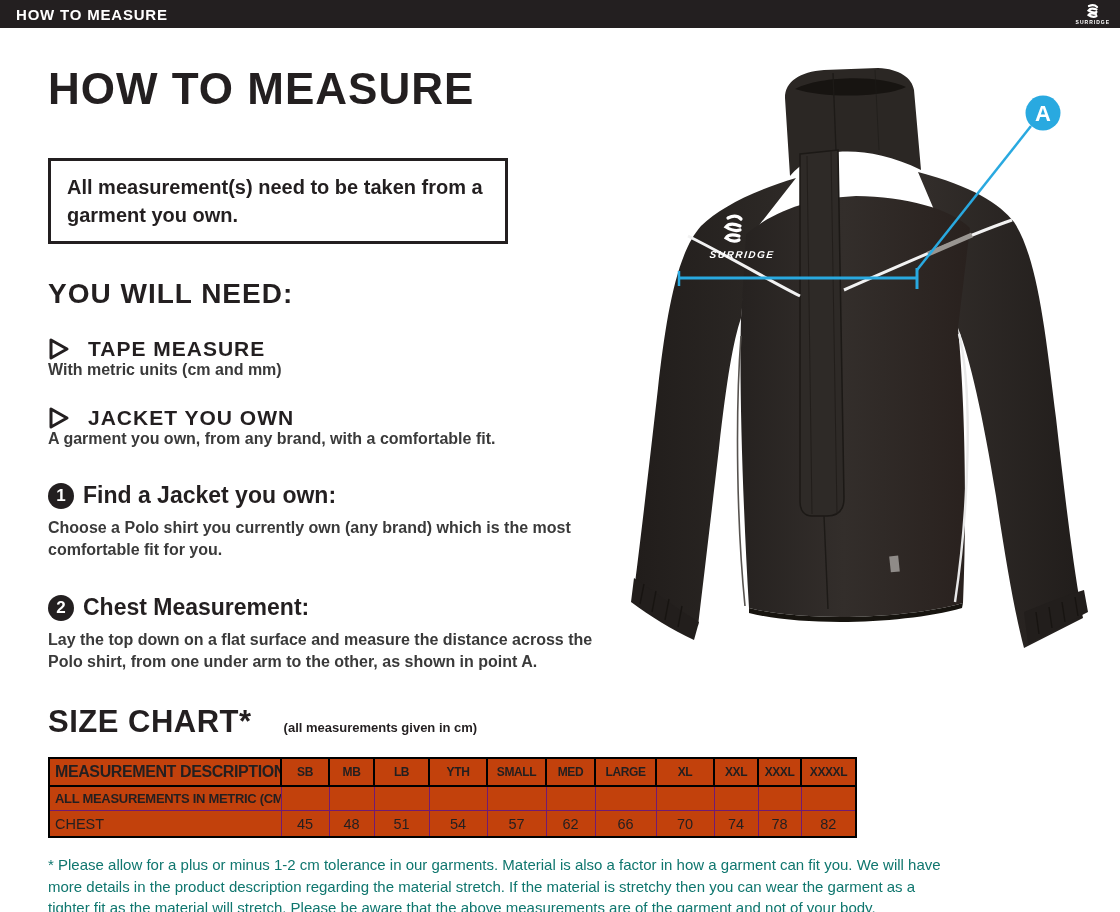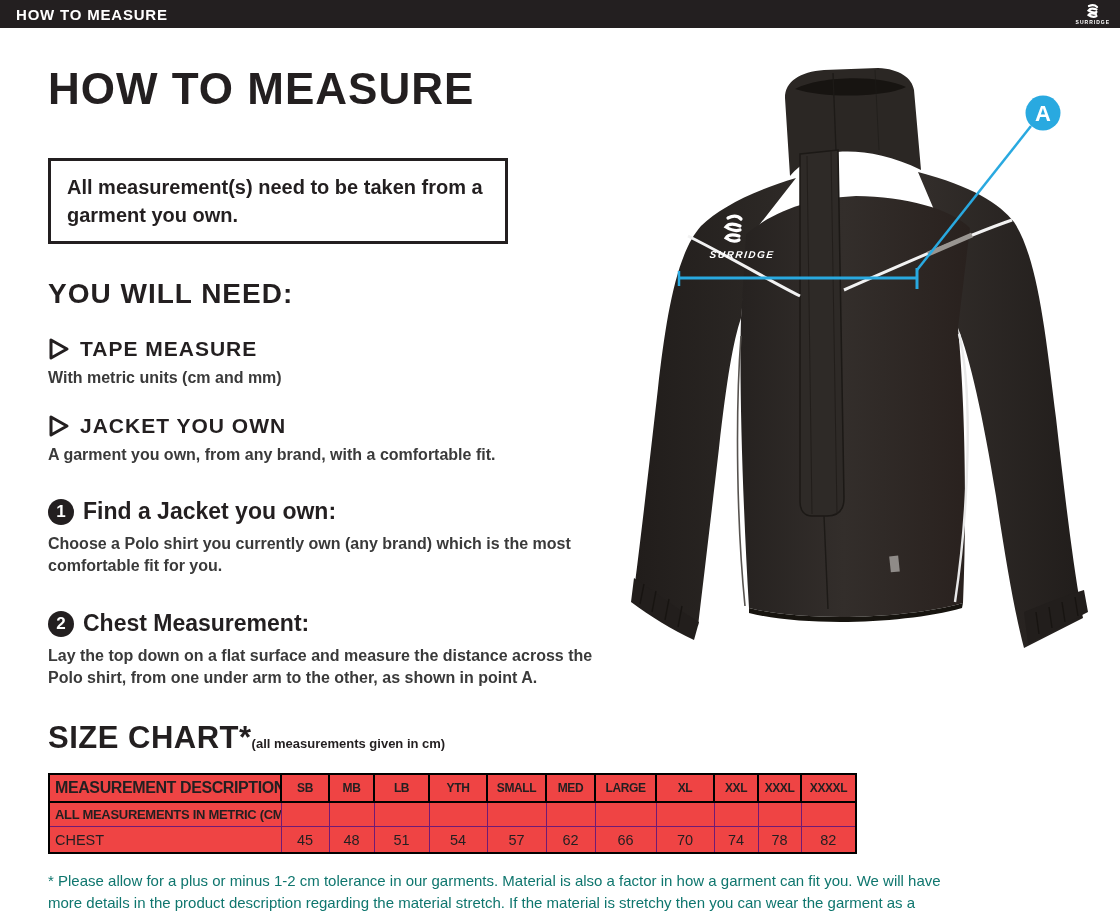--- a/index.html
+++ b/index.html
@@ -16,38 +16,38 @@
   .topbar-logo .logo-word { color:#fff; font-size:5px; font-weight:700; letter-spacing:1px; }
 
   
   .content { position:absolute; top:28px; left:48px; width:1040px; }
   h1.main-heading { margin-top:36px; font-size:44px; font-weight:800;
                     letter-spacing:1px; color:#231f20; }
   .note-box { margin-top:44px; width:460px; border:3px solid #231f20;
               padding:12px 16px; font-size:20px; font-weight:700; line-height:1.4; }
   h2.need-heading { margin-top:34px; font-size:28px; font-weight:800; letter-spacing:1px; }
   .need-item { margin-top:27px; width:560px; }
-  .need-item-title-row { display:flex; align-items:center; gap:10px; }
+  .need-item-title-row { display:flex; align-items:center; gap:18px; }
   .need-item-title { font-size:21px; font-weight:800; letter-spacing:1px; }
-  .need-item-desc { margin-top:8px; font-size:16px; font-weight:700; color:#3a3a3a; }
+  .need-item-desc { margin-top:0; font-size:16px; font-weight:700; color:#3a3a3a; }
   .step { margin-top:34px; width:560px; }
   .step-title-row { display:flex; align-items:center; gap:9px; }
   .step-num { width:26px; height:26px; border-radius:50%; background:#231f20; color:#fff;
               display:flex; align-items:center; justify-content:center;
               font-size:17px; font-weight:700; flex:0 0 auto; }
   .step-title { font-size:23px; font-weight:800; }
   .step-desc { margin-top:8px; font-size:16px; font-weight:700; color:#3a3a3a; line-height:1.35; }
 
-  .sizechart-heading-row { margin-top:32px; display:flex; align-items:baseline; }
+  .sizechart-heading-row { margin-top:32px; display:flex; align-items:baseline;gap:32px; }
   .sizechart-heading { font-size:31px; font-weight:800; letter-spacing:.5px; }
   .sizechart-sub { font-size:13px; font-weight:700; }
 
   
   table.size-table { margin-top:17px; border-collapse:collapse; table-layout:fixed;
-                     width:807px; background:#ef4444; }
+                     width:807px; background:#c2410c; }
   table.size-table th, table.size-table td { overflow:hidden; white-space:nowrap; }
   table.size-table th { border:2px solid #000; height:28px; font-size:12px; font-weight:700;
                         letter-spacing:-.4px; text-align:center; padding:0 3px; }
   table.size-table th.desc-col { text-align:left; padding-left:5px; font-size:16px; }
   table.size-table td { border:1px solid #701a75; height:24px; font-size:14.5px;
                         text-align:center; padding:0 3px; }
   table.size-table tr.metric-row td { border-top:2px solid #000; font-weight:700;
                                       font-size:13px; letter-spacing:-.3px; }
   table.size-table td.row-label { text-align:left; padding-left:5px; border-left:2px solid #000; }
   table.size-table td.last-col, table.size-table th.last-col { border-right:2px solid #000; }

